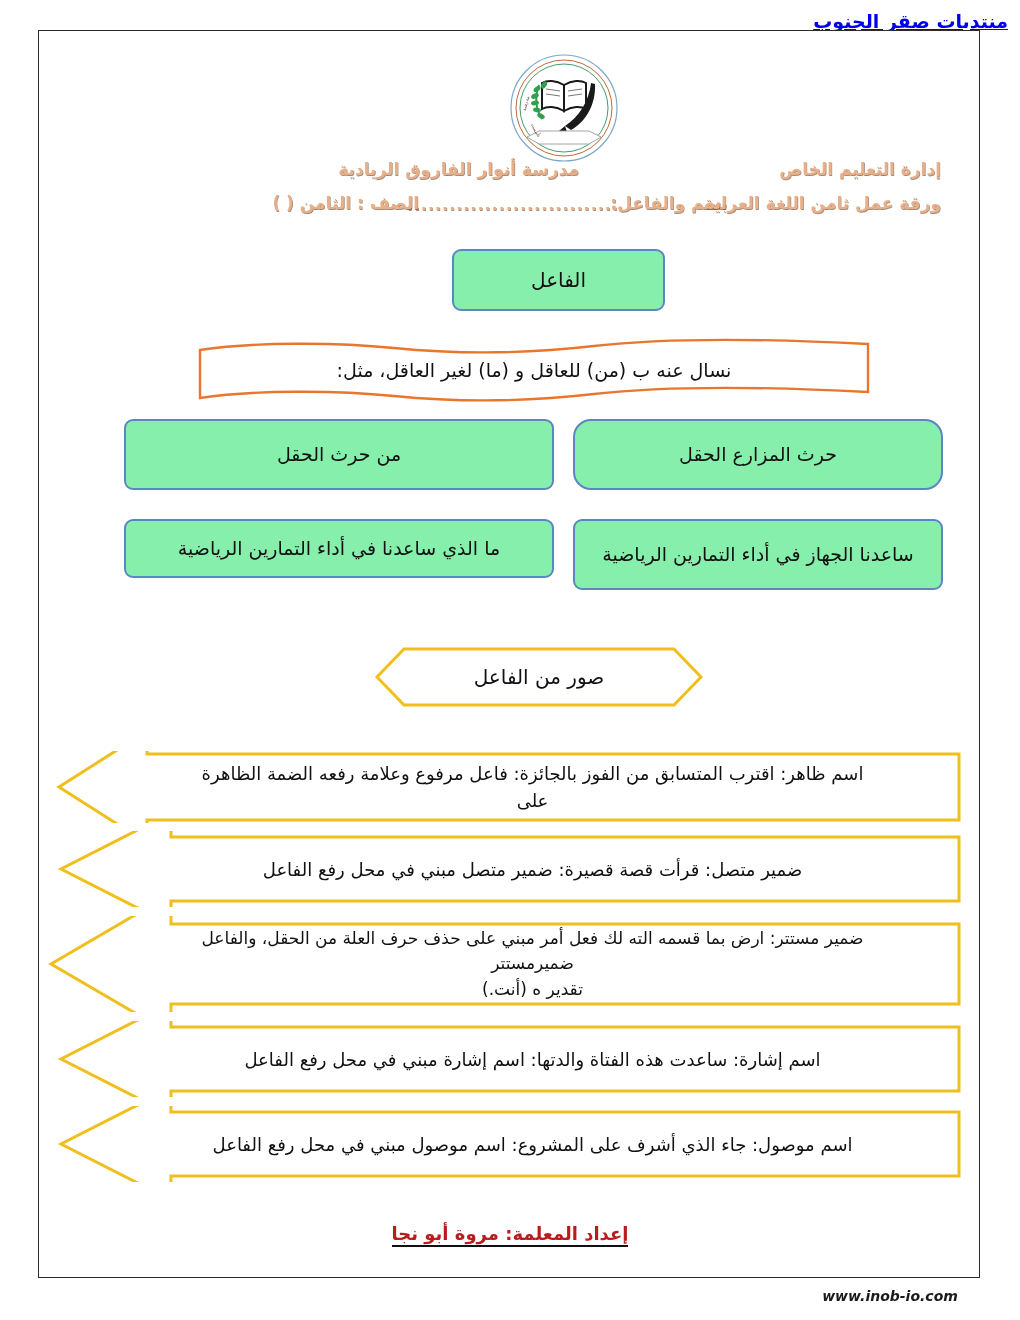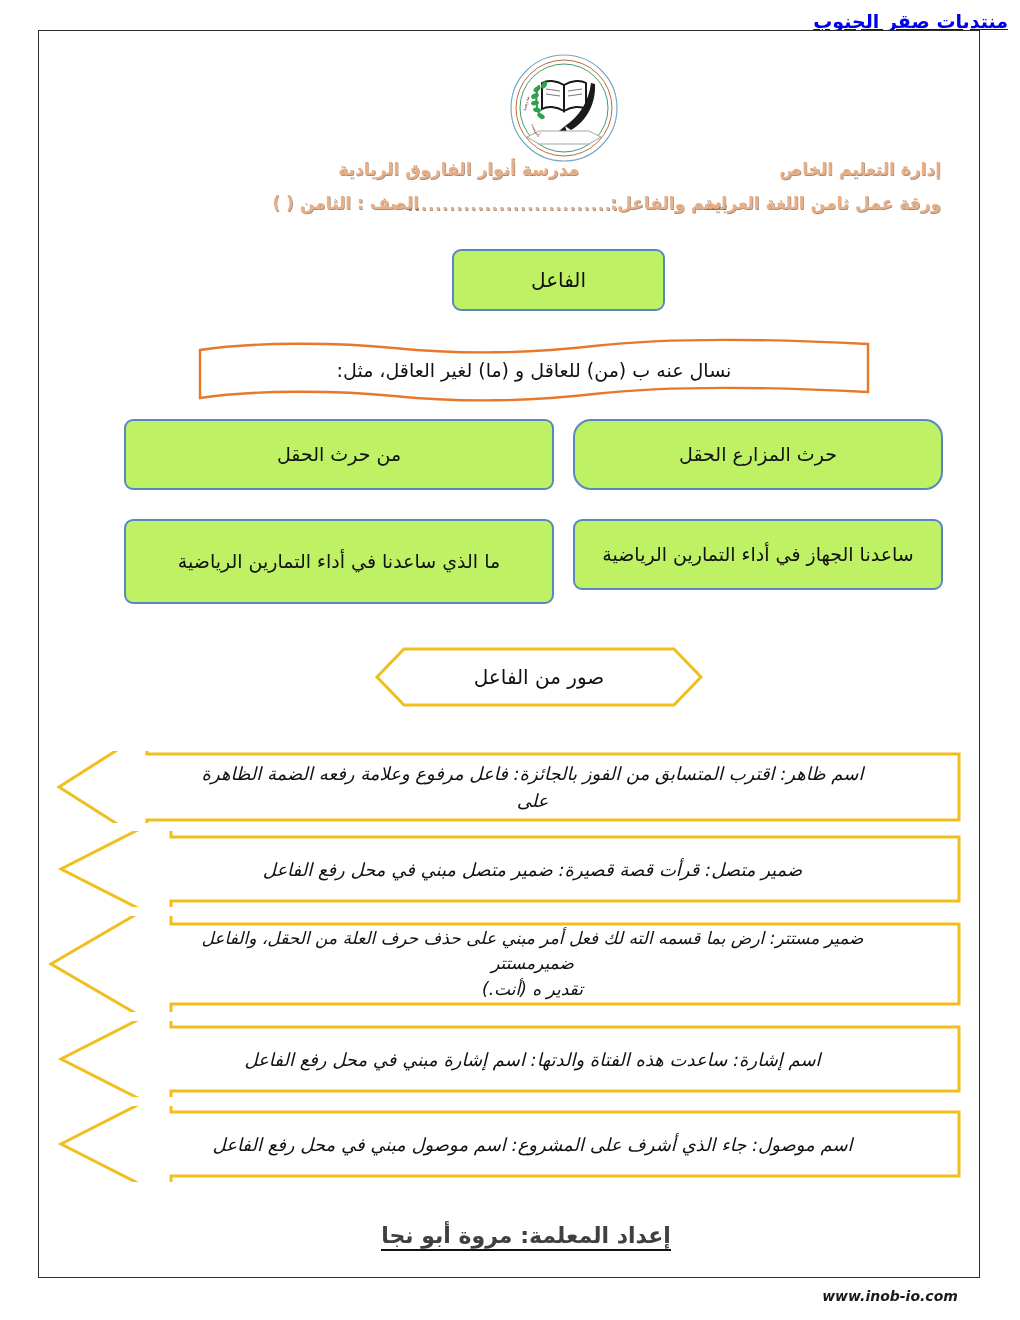--- a/index.html
+++ b/index.html
@@ -79,38 +79,38 @@
   #hdr-sheet   { right: 38px;  top: 162px; }
   #hdr-student { right: 252px; top: 162px; }
   #hdr-dots    { right: 360px; top: 164px; letter-spacing: 1px; font-size: 16px;}
   #hdr-grade   { right: 560px; top: 162px; }
 
   
   .bluebox {
     position: absolute;
     border: 2px solid #5b86c4;
     border-radius: 9px;
-    background: #bef264;
+    background: #86efac;
     box-sizing: border-box;
     display: flex;
     align-items: center;
     justify-content: center;
     text-align: center;
     direction: rtl;
     font-size: 19px;
     color: #111111;
     padding: 2px 10px;
     line-height: 1.35;
   }
 
   #box-title   { left: 413px; top: 218px; width: 213px; height: 62px; font-size: 20px;}
   #box-r1-right{ left: 534px; top: 388px; width: 370px; height: 71px; border-radius: 18px; }
   #box-r1-left { left: 85px;  top: 388px; width: 430px; height: 71px; }
   #box-r2-right{ left: 534px; top: 488px; width: 370px; height: 71px; }
-  #box-r2-left { left: 85px;  top: 488px; width: 430px; height: 85px; }
+  #box-r2-left { left: 85px;  top: 488px; width: 430px; height: 59px; }
 
   
   #ribbon {
     position: absolute;
     left: 155px;
     top: 305px;
     width: 680px;
     height: 68px;
   }
   #ribbon .ribbon-text {
@@ -164,35 +164,34 @@
     display: flex;
     flex-direction: column;
     align-items: center;
     justify-content: center;
     direction: rtl;
     text-align: center;
     font-size: 18px;
     color: #111111;
     line-height: 1.5;
     z-index: 2;
-    font-style: italic;
   }
   .arrow .arrow-text span { display: block; }
 
   
   #footer-credit {
     position: absolute;
-    left: 16px;
+    left: 0;
     width: 942px;
     top: 1192px;
     text-align: center;
     direction: rtl;
-    font-size: 22px;
+    font-size: 18px;
     font-weight: bold;
-    color: #404040;
+    color: #b91c1c;
   }
   #footer-credit span {
     border-bottom: 2px solid #111111;
     padding-bottom: 1px;
   }
 </style>
 </head>
 <body>
 
 <div id="forum-tag">منتديات صقر الجنوب</div>

